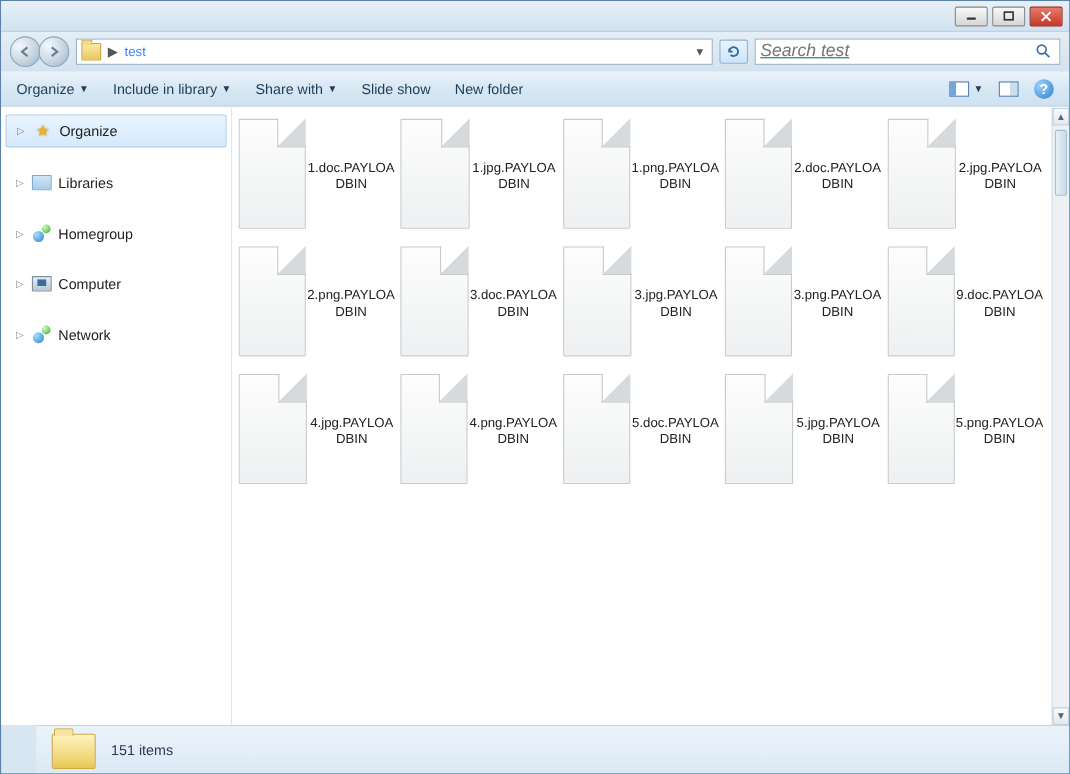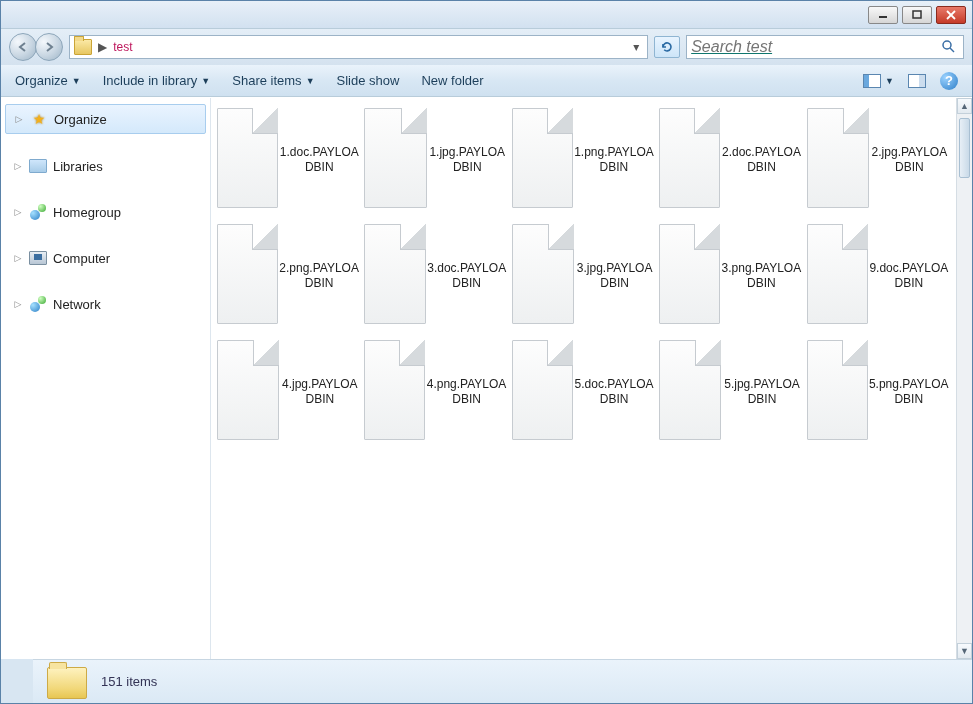--- a/index.html
+++ b/index.html
@@ -72,21 +72,21 @@
   .foldericon-sm::before {
     content:""; position:absolute; inset:0;
     background: linear-gradient(#fbe9a6,#e7c762);
     border: 1px solid #caa436; border-radius: 1px;
   }
   .foldericon-sm::after{
     content:""; position:absolute; top:-3px; left:0; width:8px; height:4px;
     background:#f3da8b; border:1px solid #caa436; border-bottom:none; border-radius:1px 1px 0 0;
   }
   .sep { color:#555; }
-  .addr-text { color:#be185d; }
+  .addr-text { color:#3b82f6; }
   .addr-spacer { flex:1; }
   .addr-drop { color:#555; padding:0 4px; }
   .refresh-btn {
     width: 26px; height: 22px;
     background: linear-gradient(#e8f4ff,#cde5f8);
     border: 1px solid #8fb5d2;
     border-radius: 2px;
     display:flex; align-items:center; justify-content:center;
     color:#2a6aa3;
     font-weight:bold;
@@ -333,21 +333,21 @@
 <div class="toolbar">
   <div class="tbtn">
     <span>Organize</span>
     <span class="dd">▼</span>
   </div>
   <div class="tbtn">
     <span>Include in library</span>
     <span class="dd">▼</span>
   </div>
   <div class="tbtn">
-    <span>Share items</span>
+    <span>Share with</span>
     <span class="dd">▼</span>
   </div>
   <div class="tbtn">
     <span>Slide show</span>
   </div>
   <div class="tbtn">
     <span>New folder</span>
   </div>
   <div class="toolbar-spacer"></div>
   <div class="toolbar-right">

